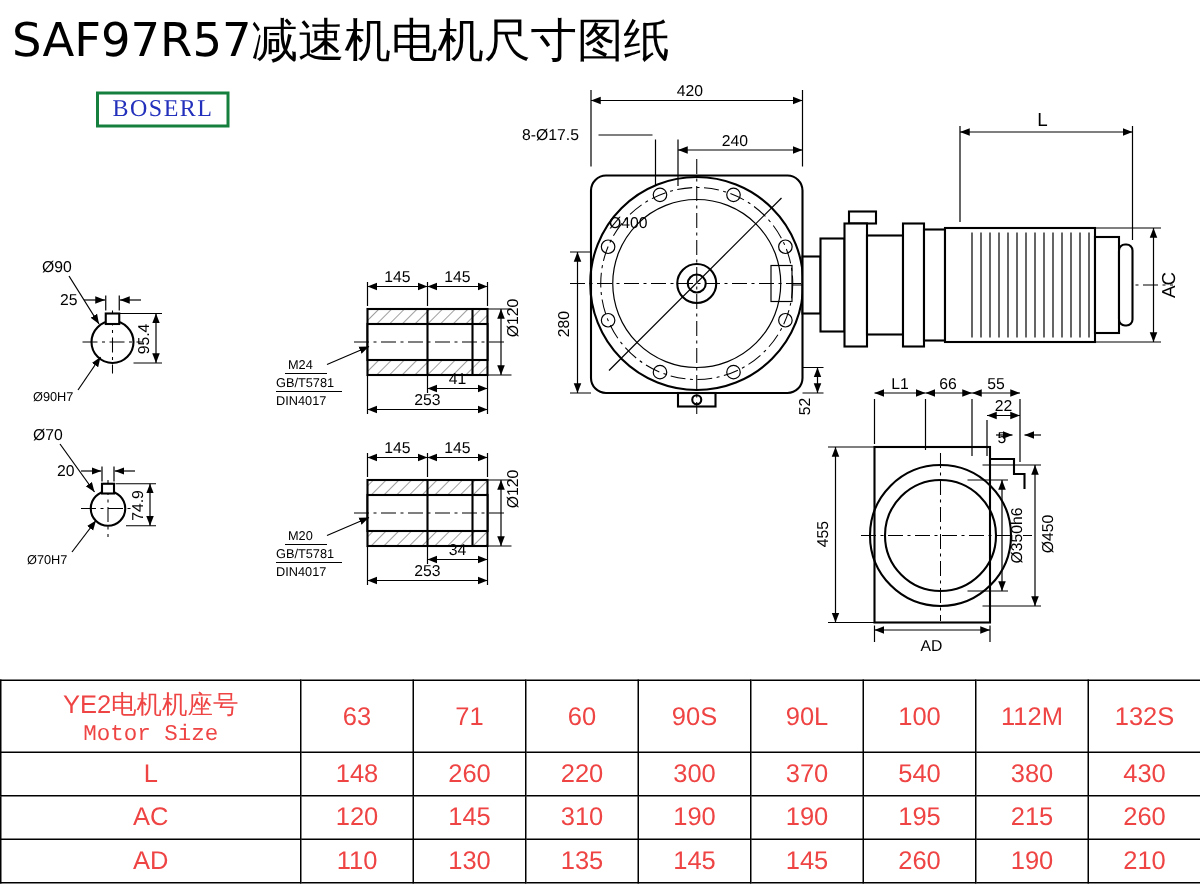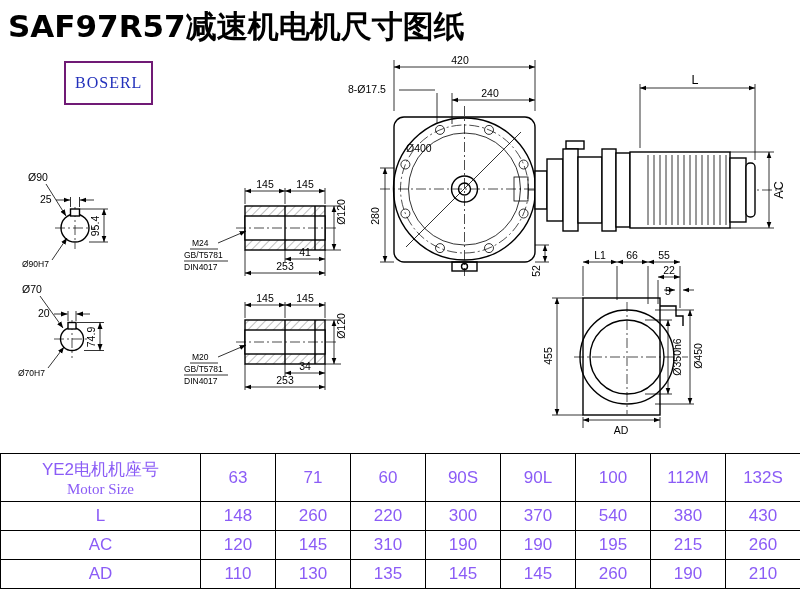--- a/index.html
+++ b/index.html
@@ -1,39 +1,39 @@
 <!DOCTYPE html>
 <html><head>
 <meta charset="utf-8">
 <style>
   * { margin:0; padding:0; box-sizing:border-box; }
   html,body { width:800px; height:595px; background:#fff; font-family:"Liberation Sans",sans-serif; }
   .page { position:absolute; top:0; left:0; width:800px; height:595px; background:#fff; overflow:hidden; }
-  .title { position:absolute; top:6px; left:8px; font-size:31px; font-weight:bold; color:#000;
+  .title { position:absolute; top:6px; left:8px; font-size:31px; font-weight:normal; color:#000;
            font-family:"DejaVu Sans",sans-serif; white-space:nowrap; }
-  .logo { position:absolute; top:61px; left:64px; border:2px solid #701a75; color:#2230bb;
-          font-family:"Liberation Serif",serif; font-size:16px; padding:11px 9px; letter-spacing:1px; background:#fff; }
+  .logo { position:absolute; top:61px; left:64px; border:2px solid #15803d; color:#2230bb;
+          font-family:"Liberation Serif",serif; font-size:16px; padding:1px 9px; letter-spacing:1px; background:#fff; }
   svg.drawing { position:absolute; top:0; left:0; }
   svg text { fill:#000; font-family:"Liberation Sans",sans-serif; }
   .dt  { font-size:10.5px; }
   .dts { font-size:8.5px; }
   .dtm { font-size:12.5px; }
   .ol  { fill:none; stroke:#000; stroke-width:1.4; }
   .olw { fill:#fff;  stroke:#000; stroke-width:1.4; }
   .hat { fill:url(#hatch); stroke:#000; stroke-width:1.4; }
   .tl  { fill:none; stroke:#000; stroke-width:0.8; }
   .dl  { fill:none; stroke:#000; stroke-width:0.8; }
   .cl  { fill:none; stroke:#000; stroke-width:0.7; stroke-dasharray:10 3 2 3; }
   table.dims { position:absolute; top:453px; left:0; width:800px; border-collapse:collapse;
                table-layout:fixed; background:#fff; }
   table.dims td { border:1.5px solid #000; text-align:center; vertical-align:middle;
-                  font-size:17px; color:#8b5cf6; padding:0; height:29px; }
+                  font-size:17px; color:#ef4444; padding:0; height:29px; }
   table.dims tr.hd td { height:48px; }
   .cn { font-size:17px; }
-  .en { font-size:15px; font-family:Liberation Serif, serif; }
+  .en { font-size:15px; font-family:Liberation Mono, monospace; }
 </style>
 </head>
 <body>
 
 <div class="page">
 
   <div class="title">SAF97R57减速机电机尺寸图纸</div>
   <div class="logo">BOSERL</div>
 
   <svg class="drawing" width="800" height="455" viewBox="0 0 800 455">

